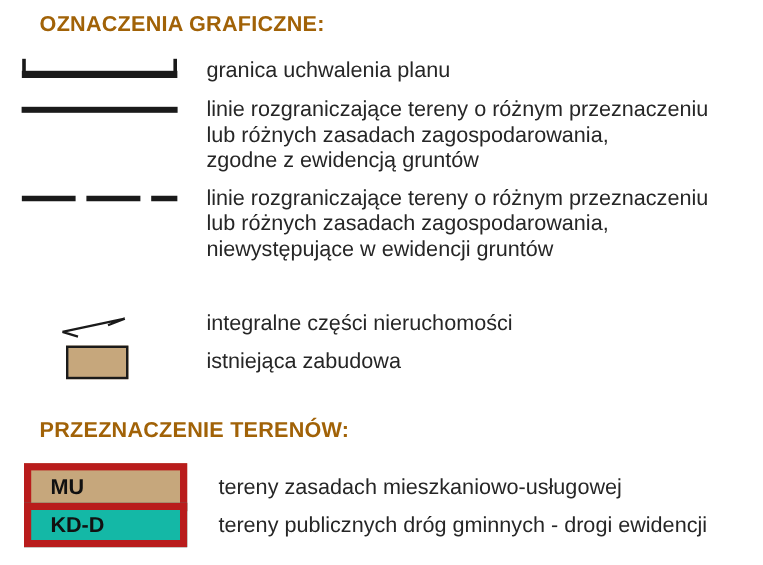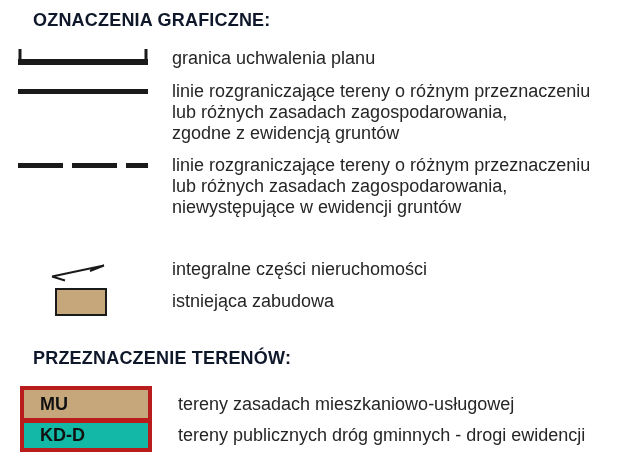--- a/index.html
+++ b/index.html
@@ -6,21 +6,21 @@
   .page{
     position:relative;
     width:636px;height:471px;
     background:#ffffff;
     font-family:"Liberation Sans","DejaVu Sans",sans-serif;
     color:#1a1a1a;
     overflow:hidden;
   }
   .section-title{
     position:absolute;left:33px;
-    font-size:18px;font-weight:bold;color:#0f172a;
+    font-size:18px;font-weight:bold;color:#a16207;
     letter-spacing:.2px;white-space:nowrap;
   }
   .row{
     position:absolute;left:18px;right:4px;
     display:flex;align-items:flex-start;
   }
   .sym-col{
     flex:0 0 130px;width:130px;margin-right:24px;position:relative;
   }
   .desc{
@@ -28,21 +28,21 @@
     white-space:pre-line;
   }
   .line-solid{height:5px;background:#1a1a1a;margin-top:8px;}
   .mt8{margin-top:8px;}
   .rect-swatch{
     width:48px;height:24px;border:2px solid #1a1a1a;
     margin-left:37px;
   }
   .use-row{position:absolute;left:20px;display:flex;align-items:center;}
   .use-swatch{
-    width:108px;border:4px solid #b91c1c;
+    width:108px;border:6px solid #b91c1c;
     font-size:18px;font-weight:bold;color:#111;
     padding:3px 0 3px 16px;margin-right:26px;
     display:flex;align-items:center;
   }
   .use-label{font-size:18px;color:#262626;white-space:nowrap;}
   svg{display:block;}
 </style>
 </head>
 <body>
 

